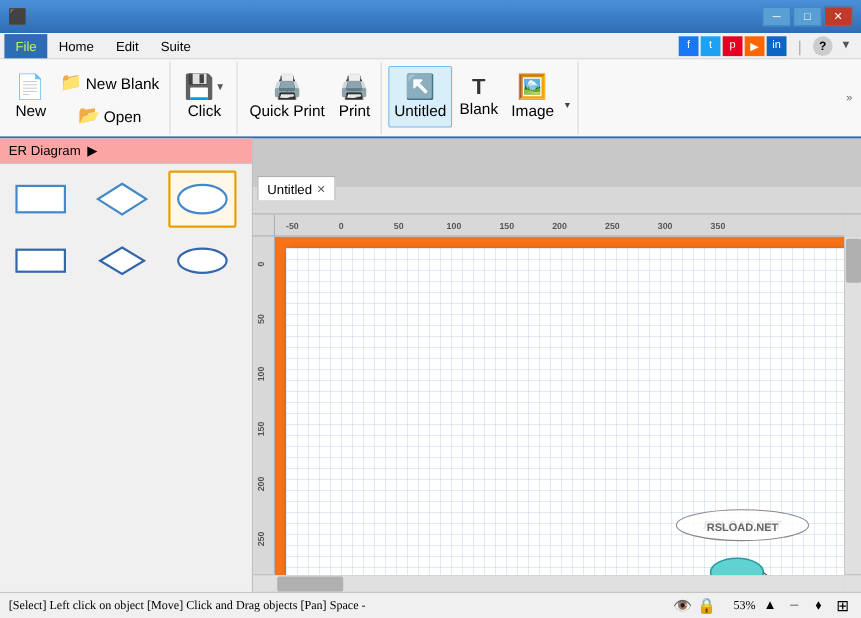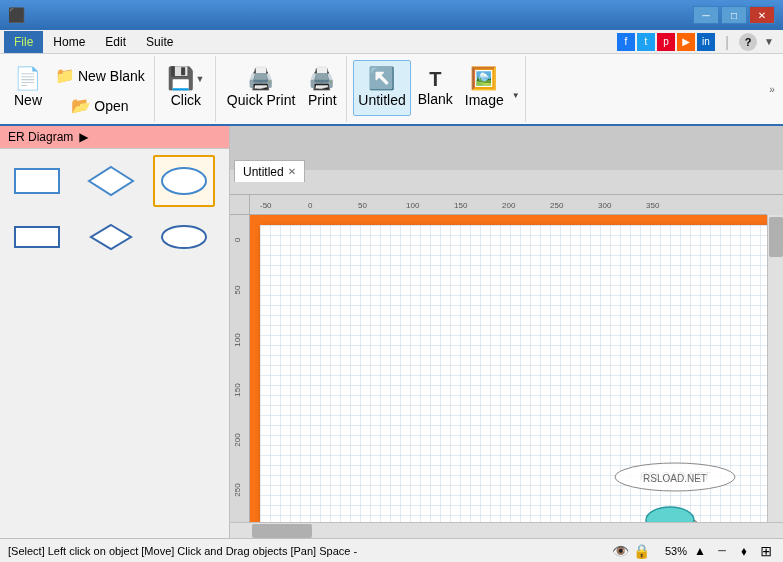--- a/index.html
+++ b/index.html
@@ -164,20 +164,21 @@
       padding: 2px 8px; font-size: 12px; cursor: pointer;
       height: 22px;
     }
     .tab-close { font-size: 10px; color: #666; cursor: pointer; }
 
     #canvas-container {
       flex: 1;
       display: flex;
       overflow: hidden;
       position: relative;
+      font-weight: bold;
     }
     #ruler-corner { width: 20px; height: 20px; background: #d8d8d8; border-right: 1px solid #b0b0b0; border-bottom: 1px solid #b0b0b0; flex-shrink: 0; }
     #canvas-viewport { flex: 1; overflow: auto; background: #c0c0c0; }
     #canvas-paper {
       width: 680px; height: 520px;
       background: white;
       margin: 10px;
       position: relative;
       box-shadow: 2px 2px 6px rgba(0,0,0,0.3);
     }
@@ -196,20 +197,21 @@
     #status-bar {
       height: 24px;
       background: #f0f0f0;
       border-top: 1px solid #c0c0c0;
       display: flex;
       align-items: center;
       padding: 0 8px;
       font-size: 11px;
       gap: 8px;
       justify-content: center;
+      font-family: Liberation Serif, serif;
     }
     #status-left { flex: 1; }
     #status-right { display: flex; align-items: center; gap: 4px; }
     .zoom-btn { width: 18px; height: 18px; display: flex; align-items: center; justify-content: center; cursor: pointer; font-size: 12px; }
 
     
     .shape-svg { pointer-events: none; }
     .arrow-part { width: 10px; height: 56px; display: flex; align-items: flex-end; justify-content: center; padding-bottom: 16px; font-size: 8px; color: #444; cursor: pointer; }
 
   </style>

